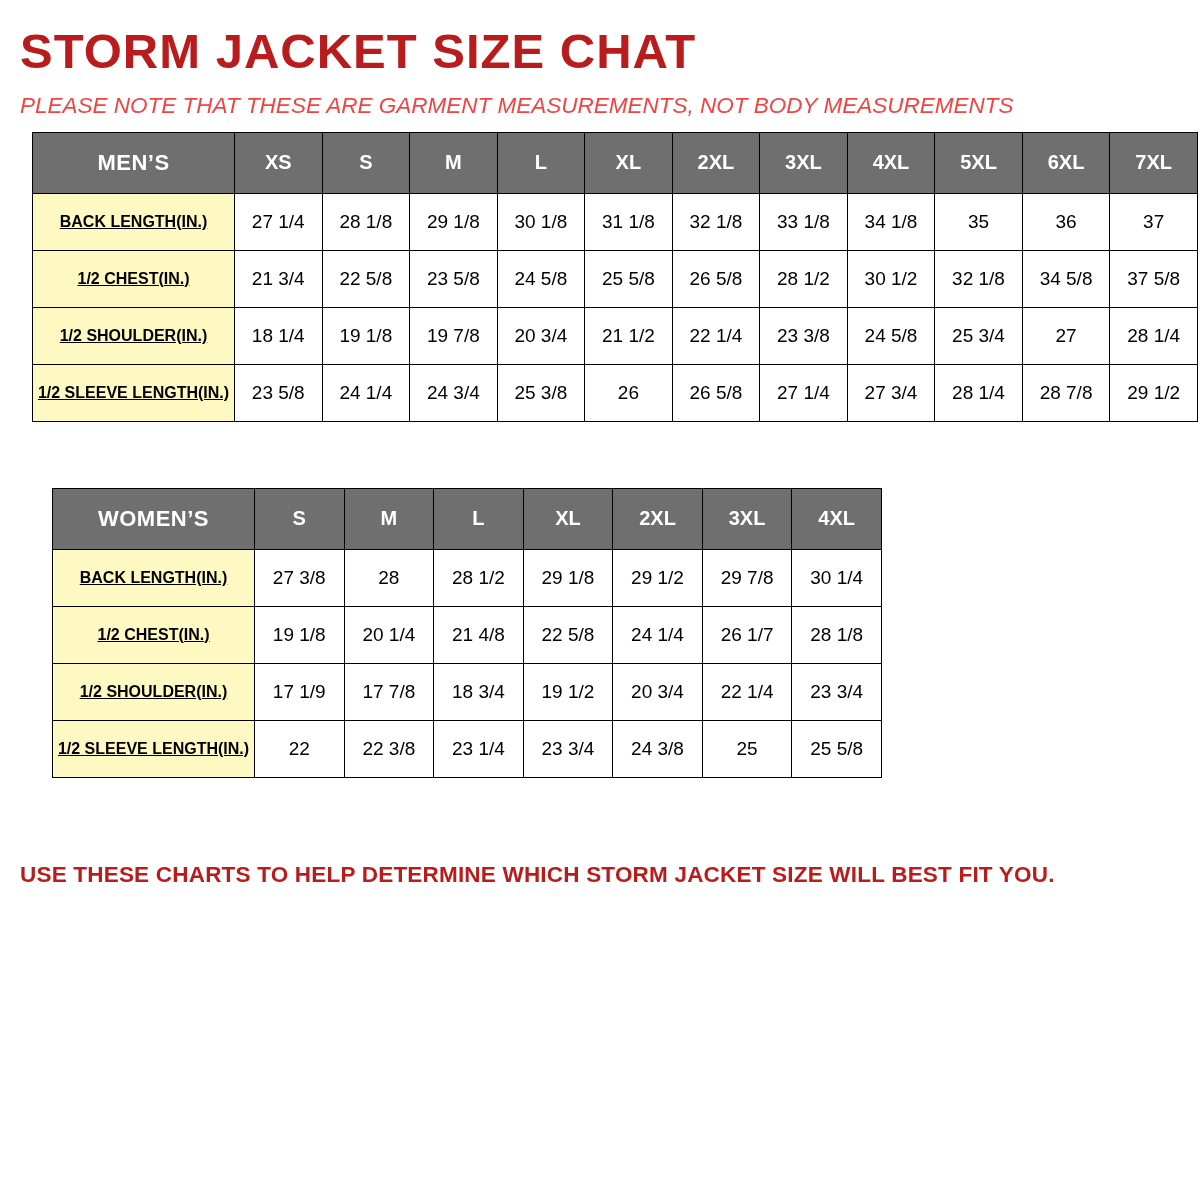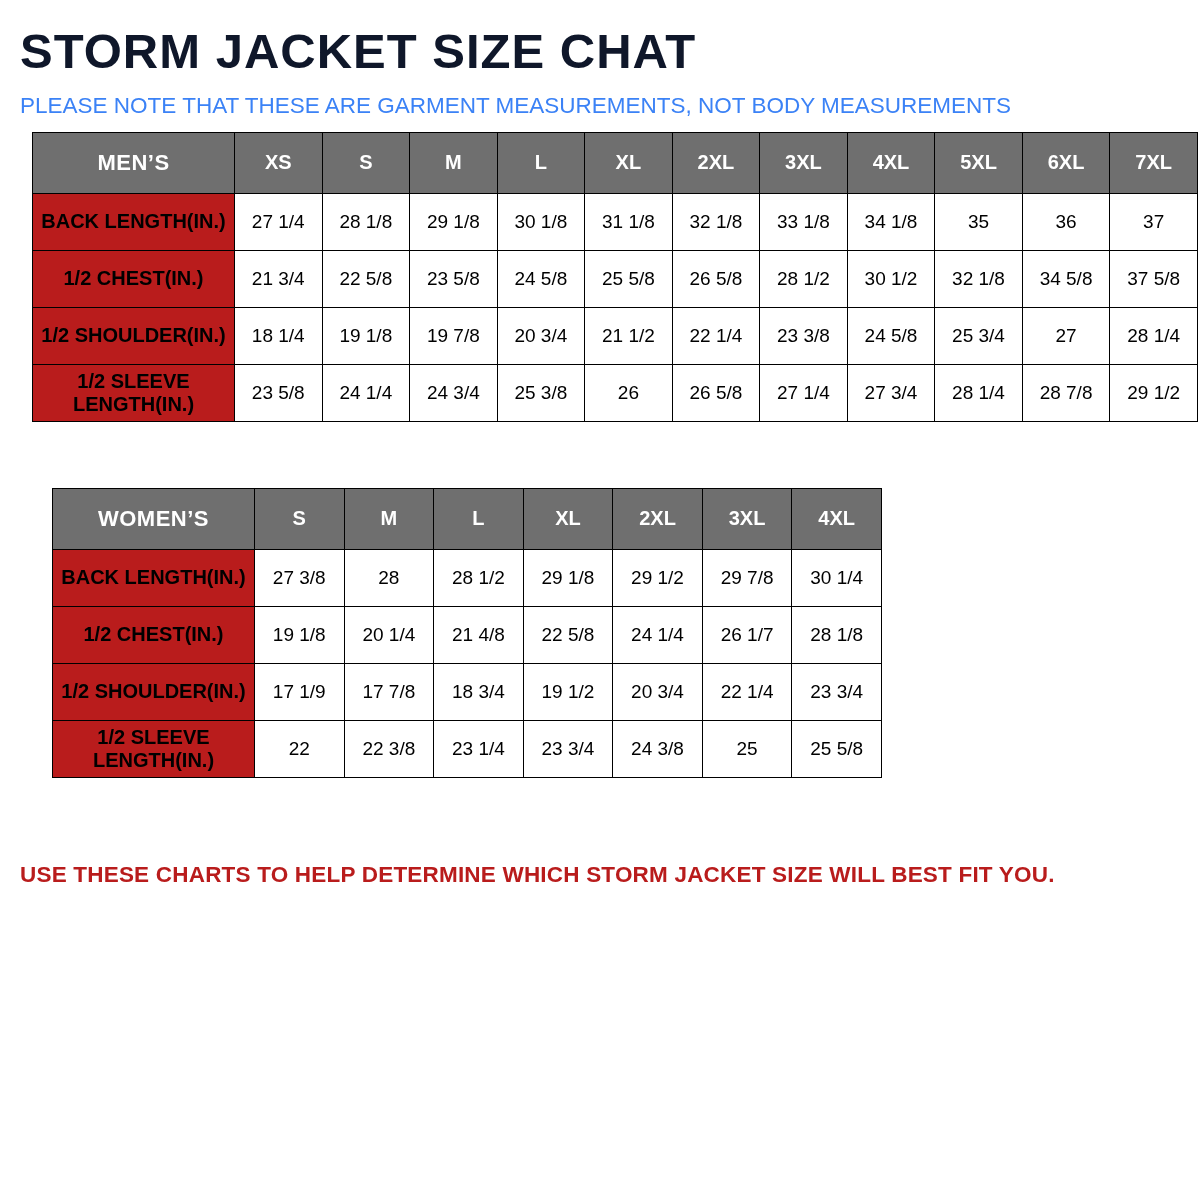--- a/index.html
+++ b/index.html
@@ -20,28 +20,29 @@
     height: 1200px;
     box-sizing: border-box;
     padding: 26px 16px 0 16px;
   }
   .title {
     font-size: 49px;
     font-weight: bold;
     letter-spacing: 1px;
     line-height: 1.05;
     margin: 0 0 14px 4px;
-    color: #0f172a;
+    color: #b91c1c;
   }
   .note {
-    color: #3b82f6;
+    color: #ef4444;
     font-size: 22.5px;
     line-height: 1.35;
     margin: 0 0 10px 4px;
     max-width: 1000px;
+    font-style: italic;
   }
   .table-wrap {
     margin-left: 16px;
   }
   table.size-chart {
     border-collapse: collapse;
     table-layout: fixed;
   }
   table.size-chart td, table.size-chart th {
     border: 1px solid #000000;
@@ -59,23 +60,24 @@
     font-weight: bold;
     font-size: 20px;
     height: 56px;
   }
   table.size-chart thead td.corner {
     font-size: 22px;
     letter-spacing: 0.5px;
   }
   table.size-chart tbody td.rowlabel {
     font-weight: bold;
-    font-size: 20px;
-    background: #b91c1c;
+    font-size: 16px;
+    background: #fef9c3;
     line-height: 1.15;
+    text-decoration: underline;
   }
   table.size-chart tbody td {
     height: 52px;
   }
   #mens-table { width: 1166px; border-radius: 16px; }
   #mens-table col.label { width: 202px; }
   #womens-table { width: 830px; margin-left: 20px; }
   #womens-table col.label { width: 202px; }
 
   .gap { height: 66px; }

